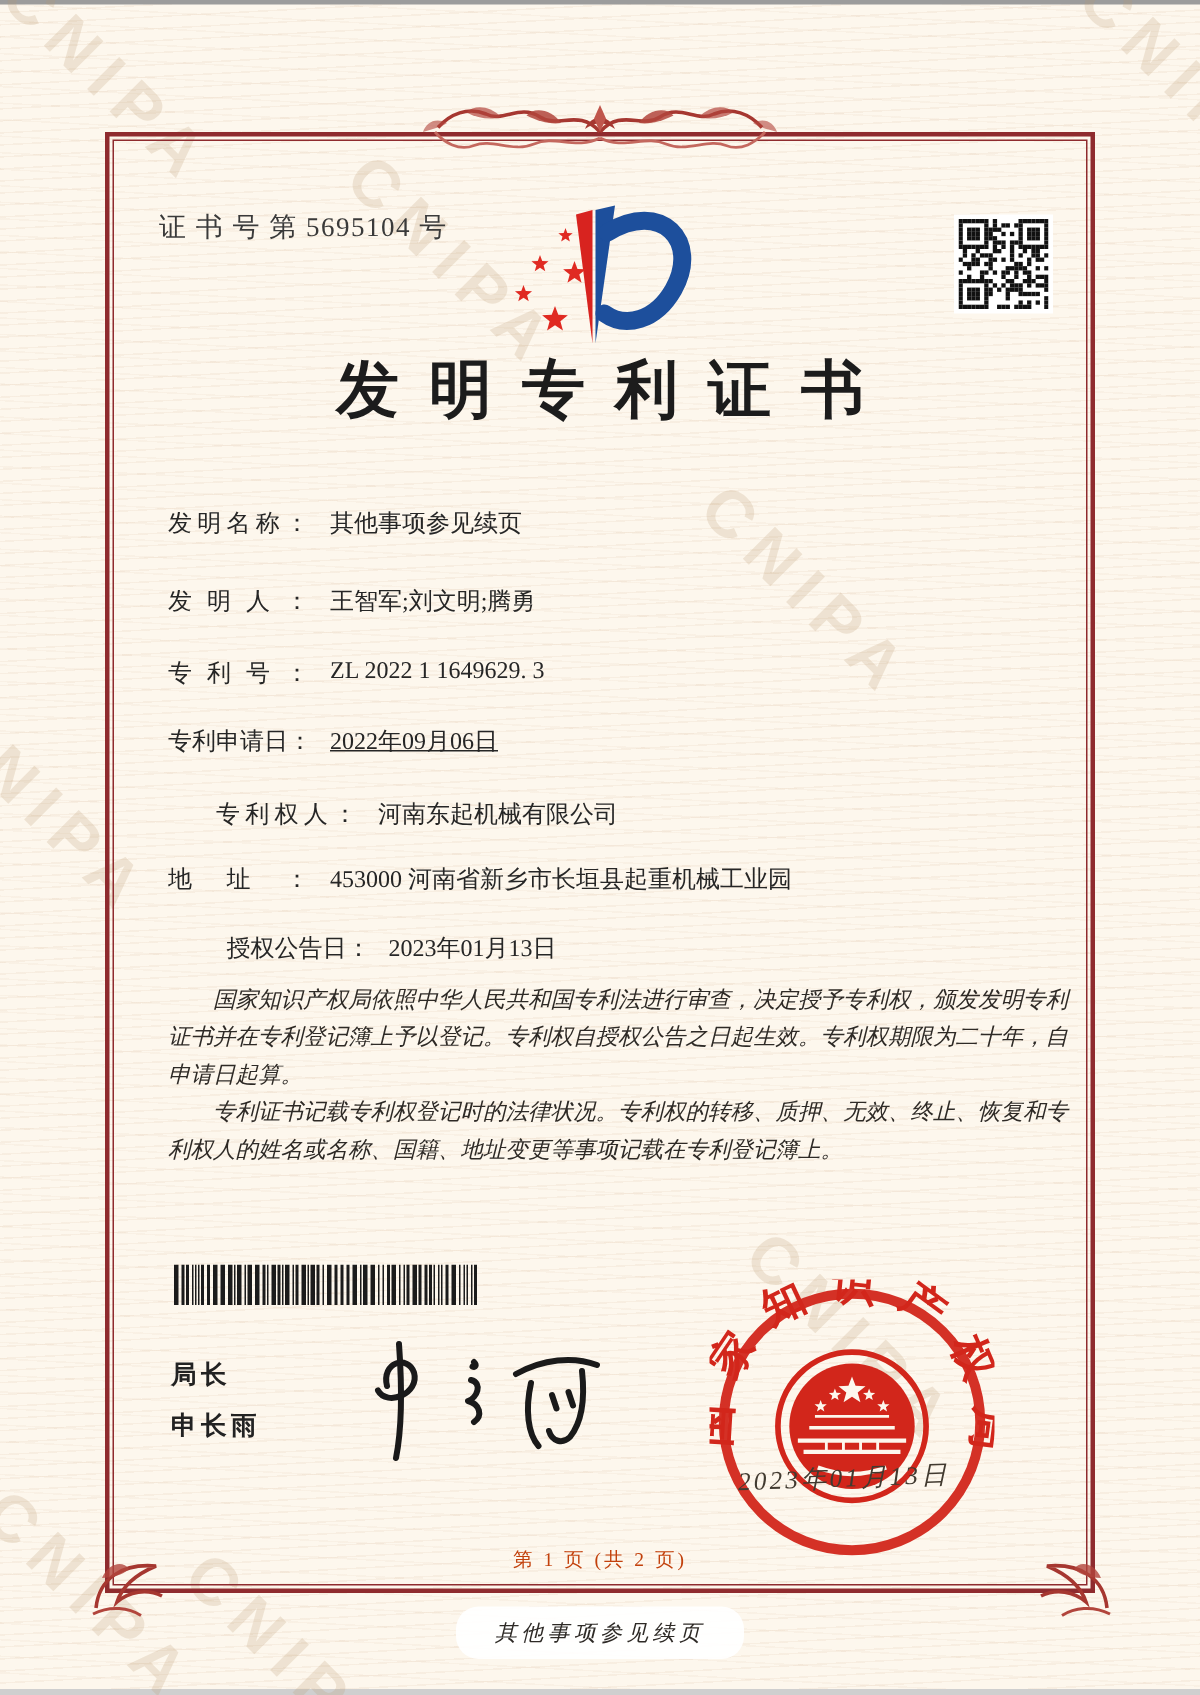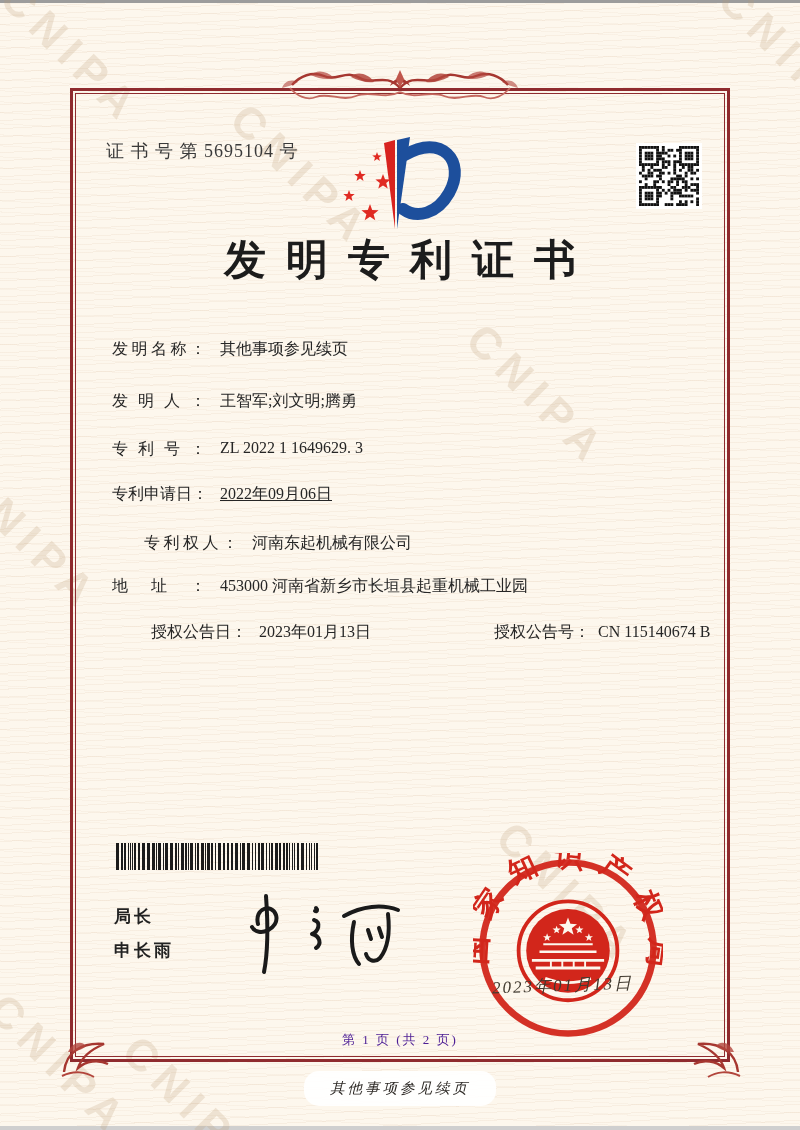--- a/index.html
+++ b/index.html
@@ -55,21 +55,21 @@
     font-size:17px;font-weight:600;letter-spacing:3px;color:#222;
   }
   .sig-title{left:114px;top:905px;}
   .sig-name{left:114px;top:939px;}
   .signature{left:228px;top:884px;}
   .seal{left:473px;top:853px;}
   .seal-date{
     left:492px;top:974px;font-size:17px;letter-spacing:2px;color:#413a30;
     font-style:italic;font-weight:500;transform:rotate(-2deg);white-space:nowrap;
   }
-  .page-info{left:0;right:0;top:1031px;text-align:center;font-size:13px;letter-spacing:2px;color:#4c1d95;}
+  .page-info{left:0;right:0;top:1031px;text-align:center;font-size:13px;letter-spacing:2px;color:#c2410c;}
   .note{
     left:50%;top:1071px;transform:translateX(-50%);
     background:rgba(255,255,255,0.92);padding:8px 26px;
     font-size:14.5px;letter-spacing:3px;color:#2e2a26;font-style:italic;white-space:nowrap;border-radius:15px;
   }
   .corner-br{transform:scaleX(-1);}
 </style>
 </head>
 <body>
 
@@ -374,26 +374,25 @@
   <span class="flabel">专利申请日：</span><span class="fval">2022年09月06日</span>
 </div>
 <div class="frow" style="top:533px;margin-left:32px;">
   <span class="flabel">专利权人：</span><span class="fval">河南东起机械有限公司</span>
 </div>
 <div class="frow" style="top:576px;">
   <span class="flabel">地址：</span><span class="fval">453000 河南省新乡市长垣县起重机械工业园</span>
 </div>
 <div class="frow" style="top:622px;margin-left:39px;">
   <span class="flabel">授权公告日：</span><span class="fval">2023年01月13日</span>
-  <span class="grant">
-    <span>授权公告号：</span><span class="fval">CN 115140674 B</span>
-  </span>
 </div>
 
 <div class="abs paras">
+  <p>国家知识产权局依照中华人民共和国专利法进行审查，决定授予专利权，颁发发明专利证书并在专利登记簿上予以登记。专利权自授权公告之日起生效。专利权期限为二十年，自申请日起算。</p>
+  <p>专利证书记载专利权登记时的法律状况。专利权的转移、质押、无效、终止、恢复和专利权人的姓名或名称、国籍、地址变更等事项记载在专利登记簿上。</p>
 </div>
 
 <div class="abs barcode">
   <svg id="barcode-svg" width="208" height="27" viewBox="0 0 208 27">
       <rect x="2" y="0" width="3" height="27" fill="#1b1b1b"></rect>
       <rect x="7" y="0" width="2" height="27" fill="#1b1b1b"></rect>
       <rect x="10" y="0" width="2" height="27" fill="#1b1b1b"></rect>
       <rect x="14" y="0" width="1" height="27" fill="#1b1b1b"></rect>
       <rect x="16" y="0" width="1" height="27" fill="#1b1b1b"></rect>
       <rect x="18" y="0" width="1" height="27" fill="#1b1b1b"></rect>

